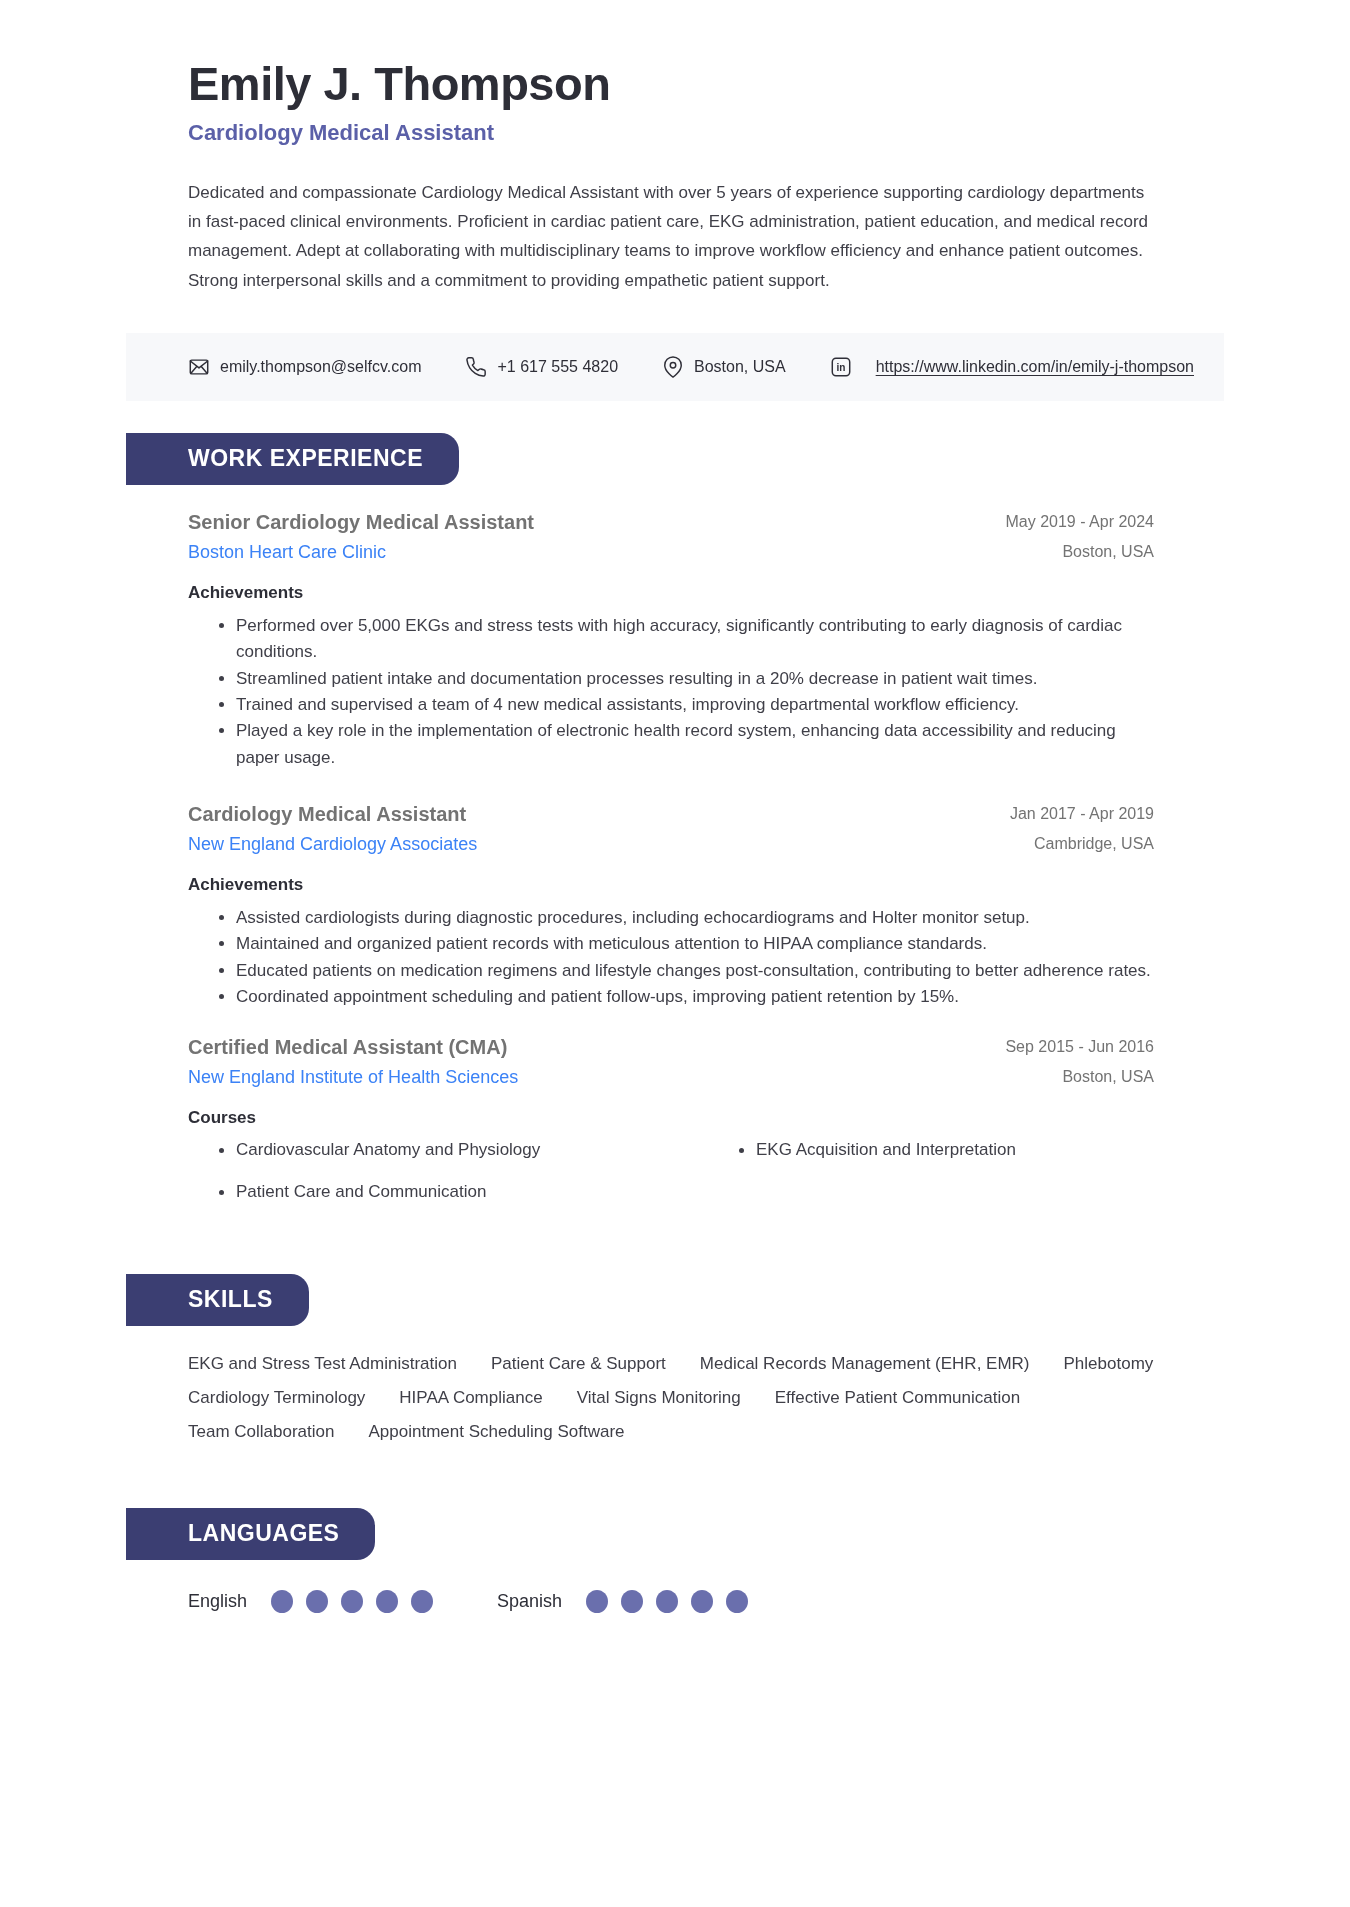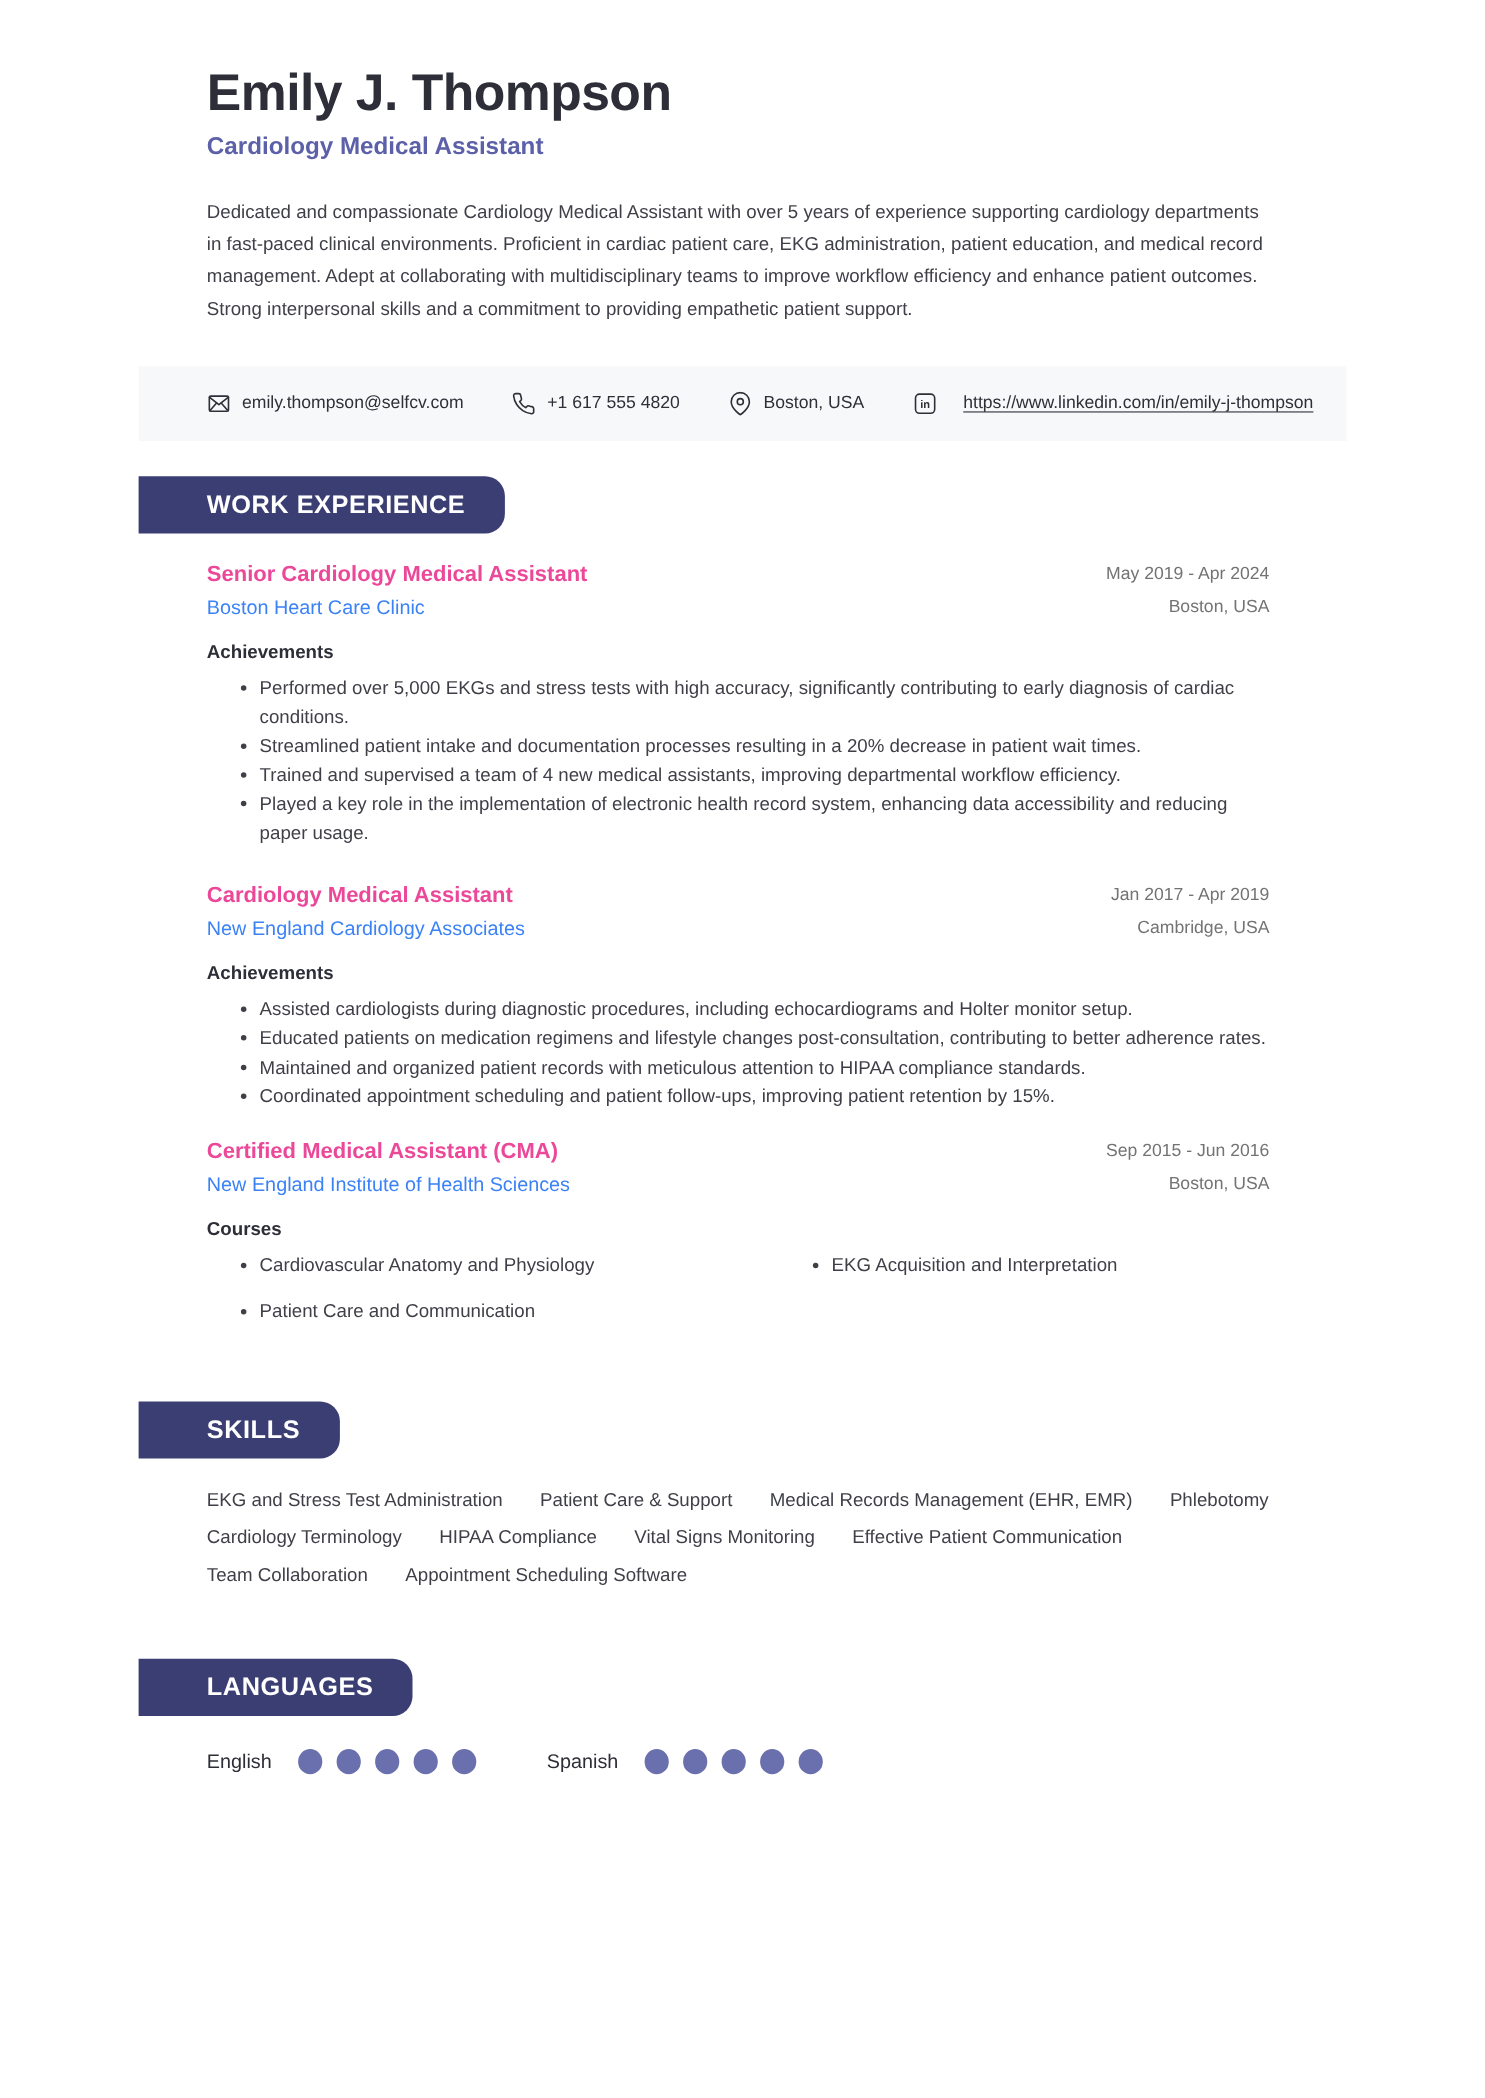--- a/index.html
+++ b/index.html
@@ -16,21 +16,21 @@
   .contact-item { display: flex; align-items: center; gap: 10px; white-space: nowrap; }
   .contact-item svg { width: 22px; height: 22px; stroke: #2f2f38; fill: none; stroke-width: 1.6; stroke-linecap: round; stroke-linejoin: round; flex: 0 0 auto; }
   a.contact-item { color: #2f2f38; text-decoration: underline; text-underline-offset: 3px; gap: 24px; }
 
   
   .section-banner { display: inline-block; background: #3b3e72; color: #ffffff; font-size: 23px; font-weight: 800; letter-spacing: 0.5px; text-transform: uppercase; padding: 12px 36px 13px 62px; border-radius: 0 18px 18px 0; }
 
   
   .entry { padding: 0 70px 0 62px; }
   .entry-head { display: flex; justify-content: space-between; align-items: flex-start; }
-  .entry-title { margin: 0; font-size: 20px; font-weight: 800; color: #ec4899; }
+  .entry-title { margin: 0; font-size: 20px; font-weight: 800; color: #737373; }
   .entry-org { margin-top: 8px; font-size: 18px; color: #3b82f6; }
   .entry-meta { text-align: right; color: #737373; font-size: 16px; flex: 0 0 auto; padding-top: 2px; }
   .entry-meta .loc { margin-top: 12px; }
   .sub-label { margin-top: 20px; font-size: 17px; font-weight: 700; color: #2d2e37; }
 
   ul.bullets { list-style: none; margin: 10px 0 0 0; padding: 0 0 0 31px; }
   ul.bullets li { position: relative; padding-left: 17px; font-size: 17px; line-height: 1.55; color: #3f3f48; margin-top: 0; }
   ul.bullets li::before { content: ""; position: absolute; left: 0; top: 10px; width: 5px; height: 5px; border-radius: 50%; background: #3f3f48; }
 
   .job + .job { margin-top: 32px; }
@@ -130,22 +130,22 @@
         <div class="entry-org">New England Cardiology Associates</div>
       </div>
       <div class="entry-meta">
         <div>Jan 2017 - Apr 2019</div>
         <div class="loc">Cambridge, USA</div>
       </div>
     </div>
     <div class="sub-label">Achievements</div>
     <ul class="bullets">
       <li>Assisted cardiologists during diagnostic procedures, including echocardiograms and Holter monitor setup.</li>
+      <li>Maintained and organized patient records with meticulous attention to HIPAA compliance standards.</li>
       <li>Educated patients on medication regimens and lifestyle changes post-consultation, contributing to better adherence rates.</li>
-      <li>Maintained and organized patient records with meticulous attention to HIPAA compliance standards.</li>
       <li>Coordinated appointment scheduling and patient follow-ups, improving patient retention by 15%.</li>
     </ul>
   </article>
 
   
 
   <article class="entry first-entry">
     <div class="entry-head">
       <div>
         <h3 class="entry-title">Certified Medical Assistant (CMA)</h3>

